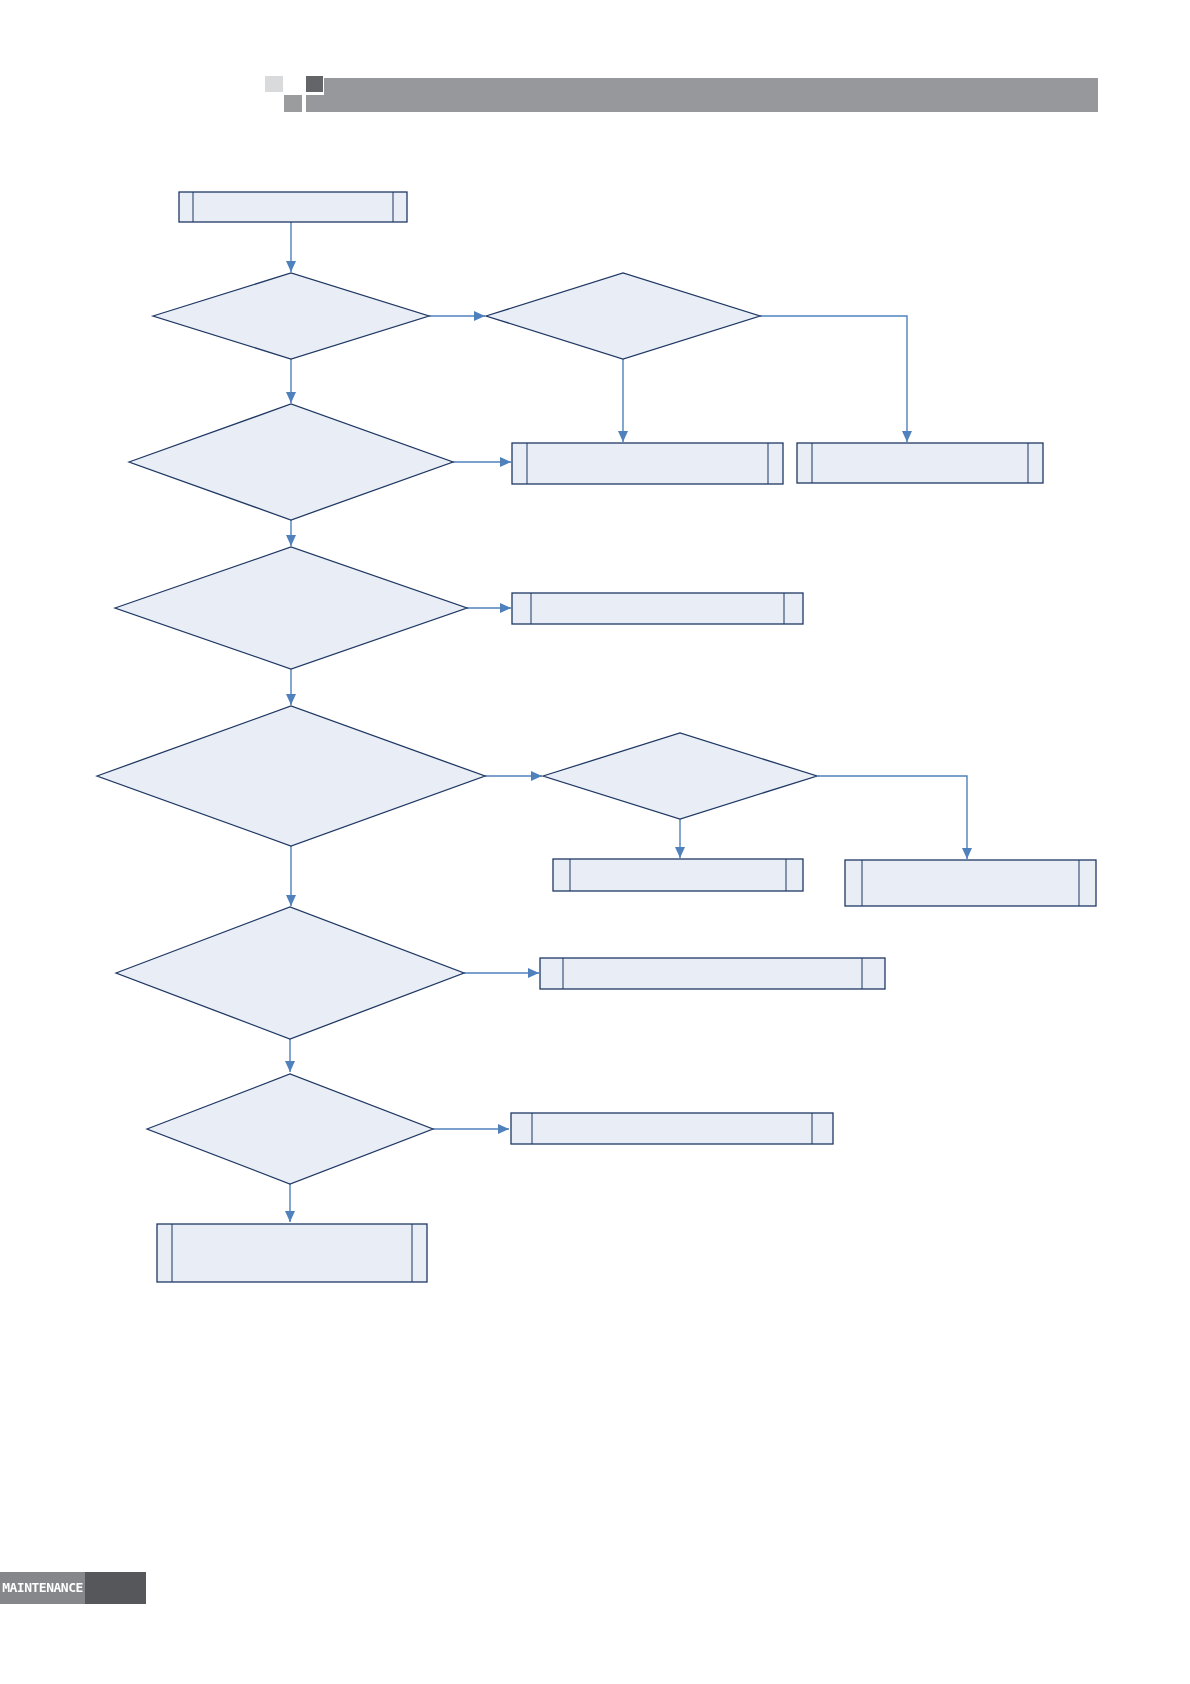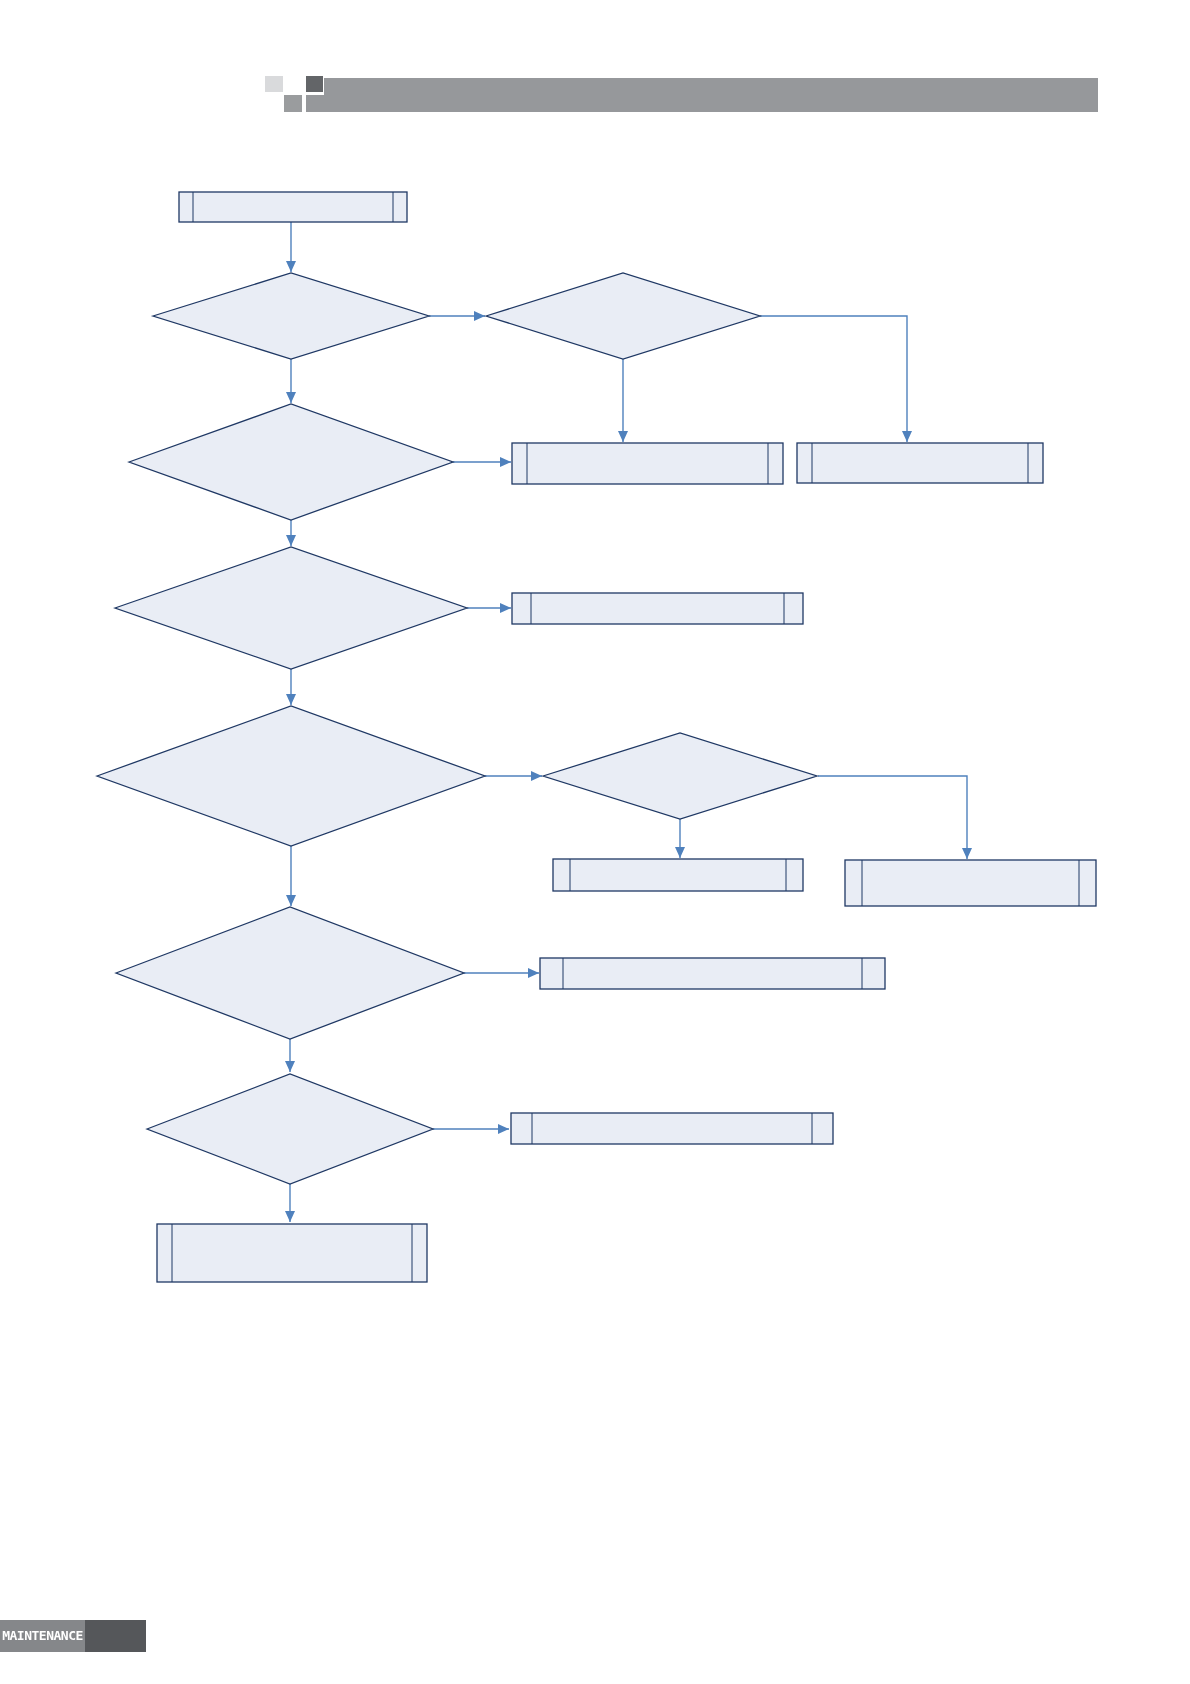--- a/index.html
+++ b/index.html
@@ -26,21 +26,21 @@
   .header-bar-bottom{left:306px;top:95px;width:792px;height:17px;background:var(--header-bar);}
   .header-sq-light  {left:265px;top:76px;width:18px;height:16px;background:var(--sq-light);}
   .header-sq-dark   {left:306px;top:76px;width:17px;height:16px;background:var(--sq-dark);}
   .header-sq-mid    {left:284px;top:95px;width:18px;height:17px;background:var(--sq-mid);}
   
   svg.flow{left:0;top:0;width:1190px;height:1684px;}
   svg.flow .node{fill:var(--shape-fill);stroke:var(--shape-stroke);stroke-width:1.3;}
   svg.flow .node line{stroke:var(--shape-stroke);stroke-width:1;}
   svg.flow .edge{fill:none;stroke:var(--edge-color);stroke-width:1.4;}
   
-  .footer-tab{left:0;top:1572px;height:32px;display:flex;align-items:flex-end;margin-top:48px;}
+  .footer-tab{left:0;top:1572px;height:32px;display:flex;align-items:flex-end;}
   .footer-label{
     width:85px;height:32px;background:var(--footer-light);
     color:#ffffff;font-family:"DejaVu Sans Mono", monospace;
     font-weight:bold;font-size:13px;line-height:32px;text-align:center;
     letter-spacing:-0.5px;
   }
   .footer-block{width:61px;height:32px;background:var(--footer-dark);}
 </style>
 </head>
 <body>

